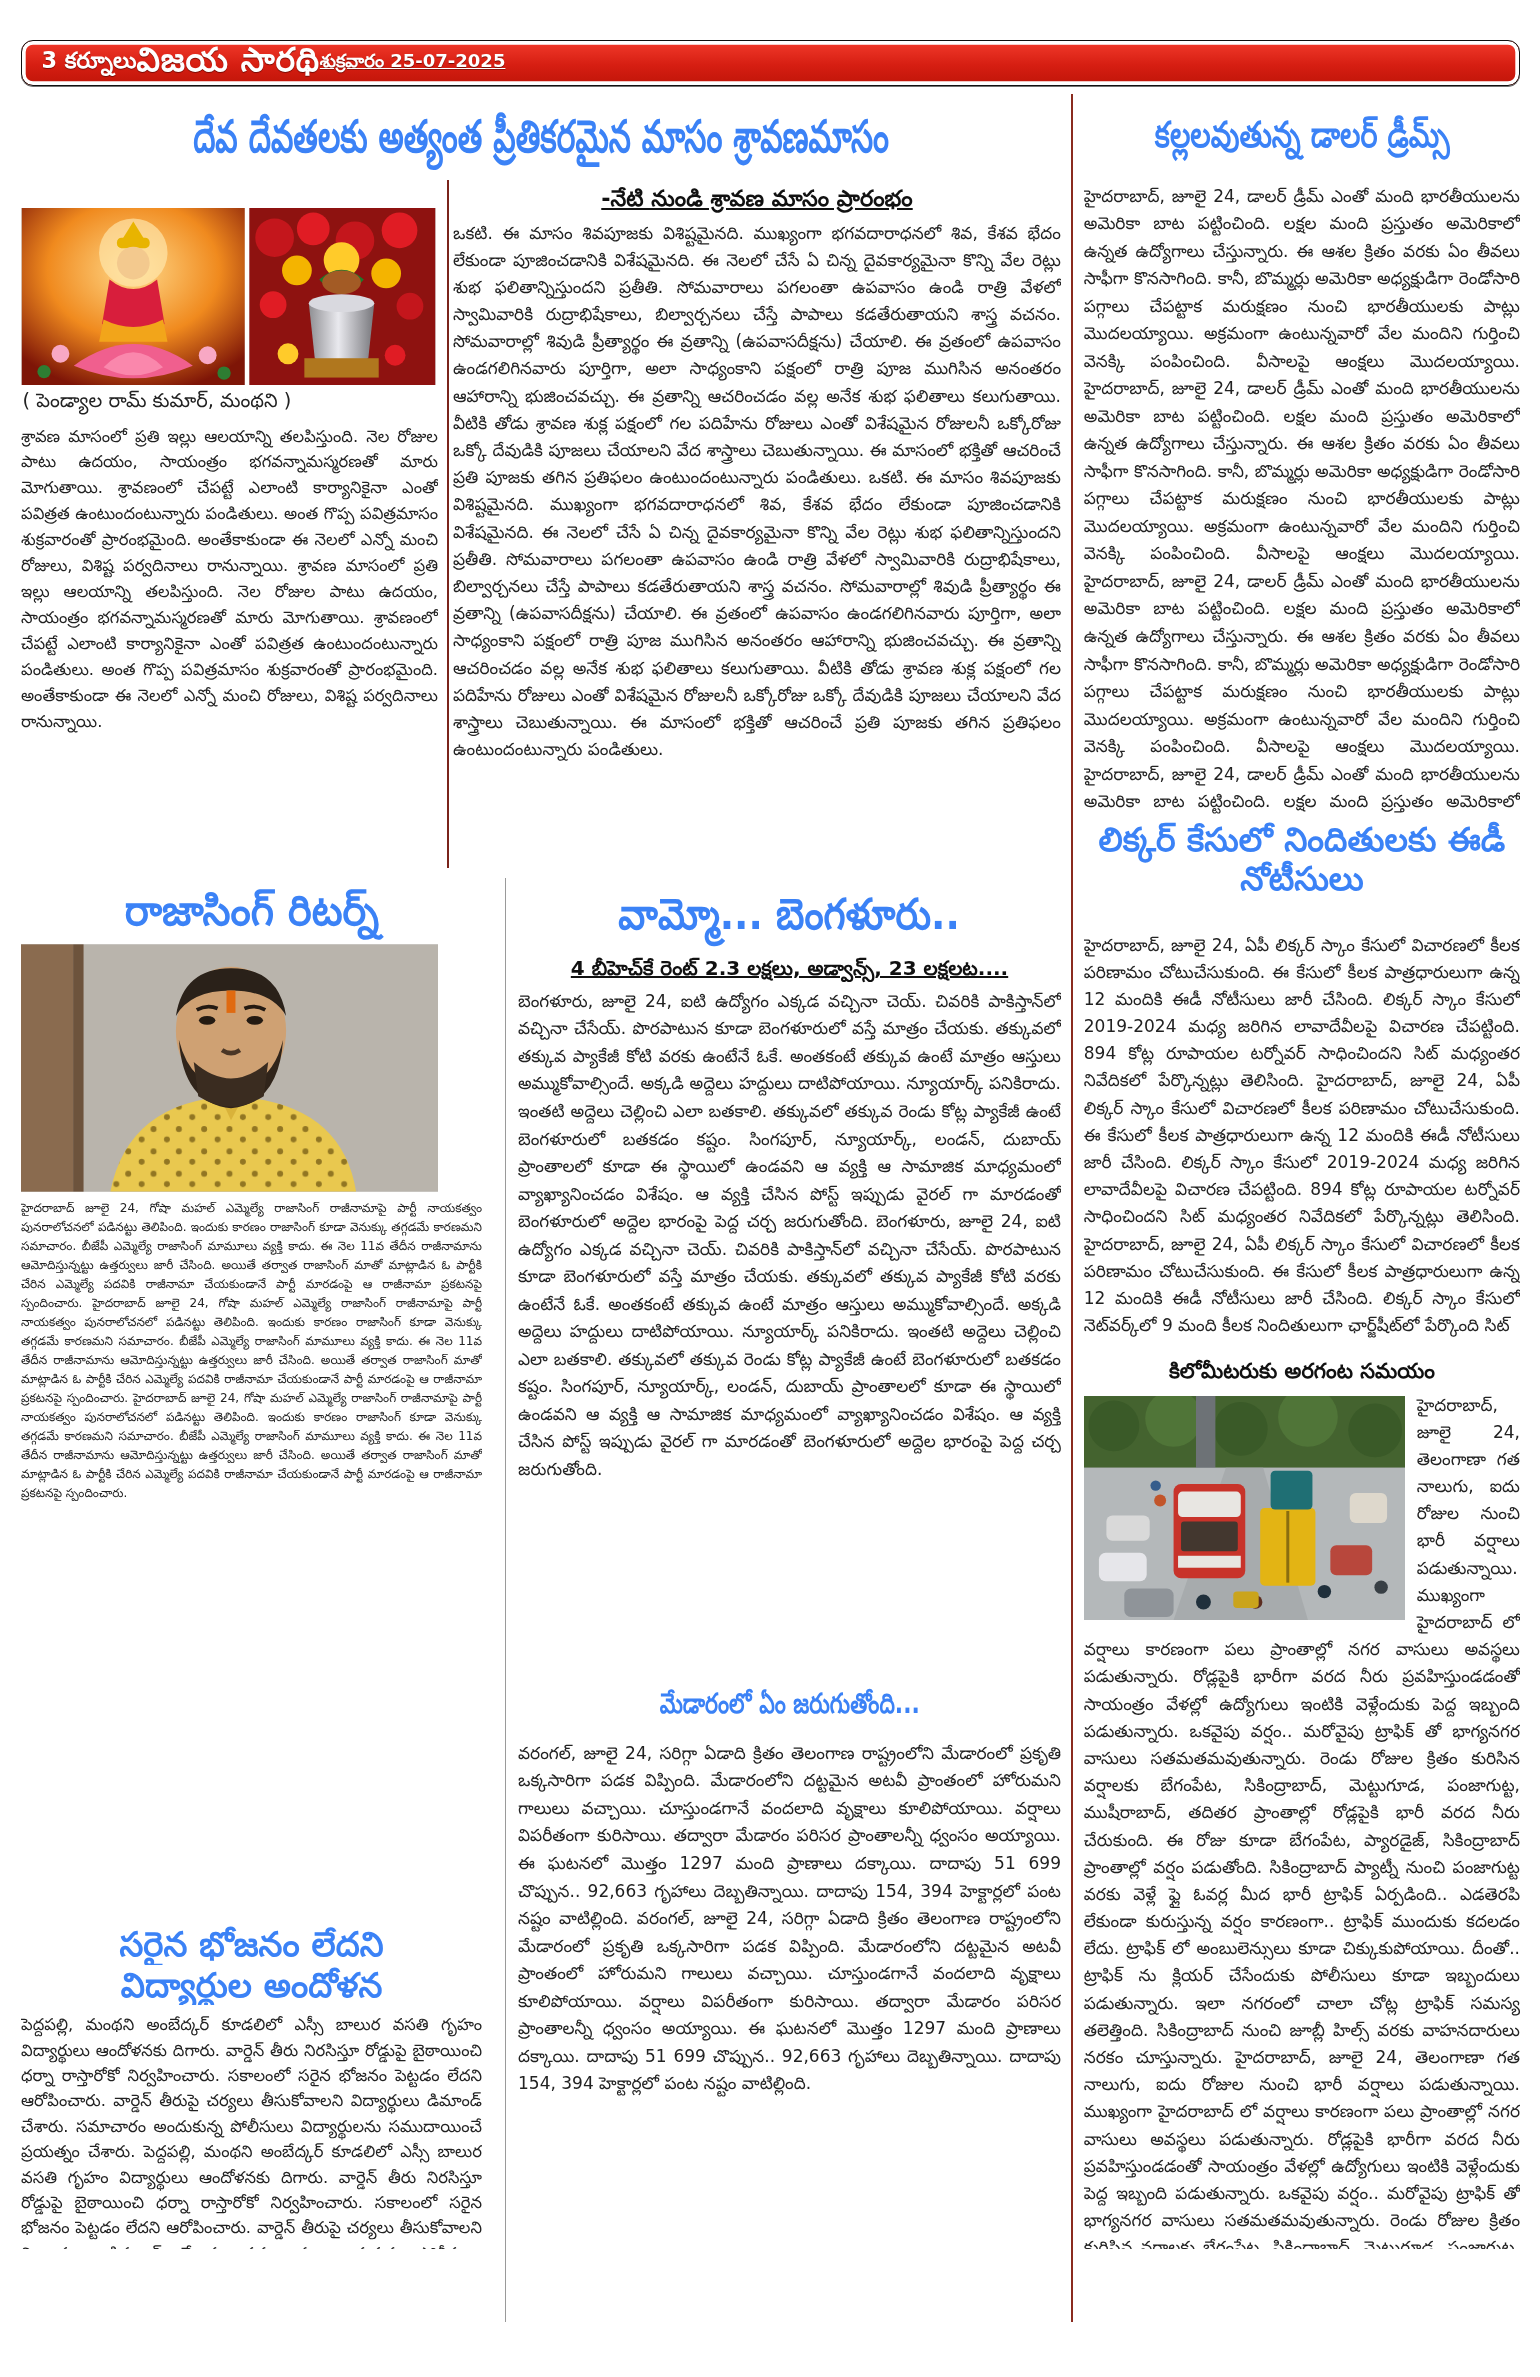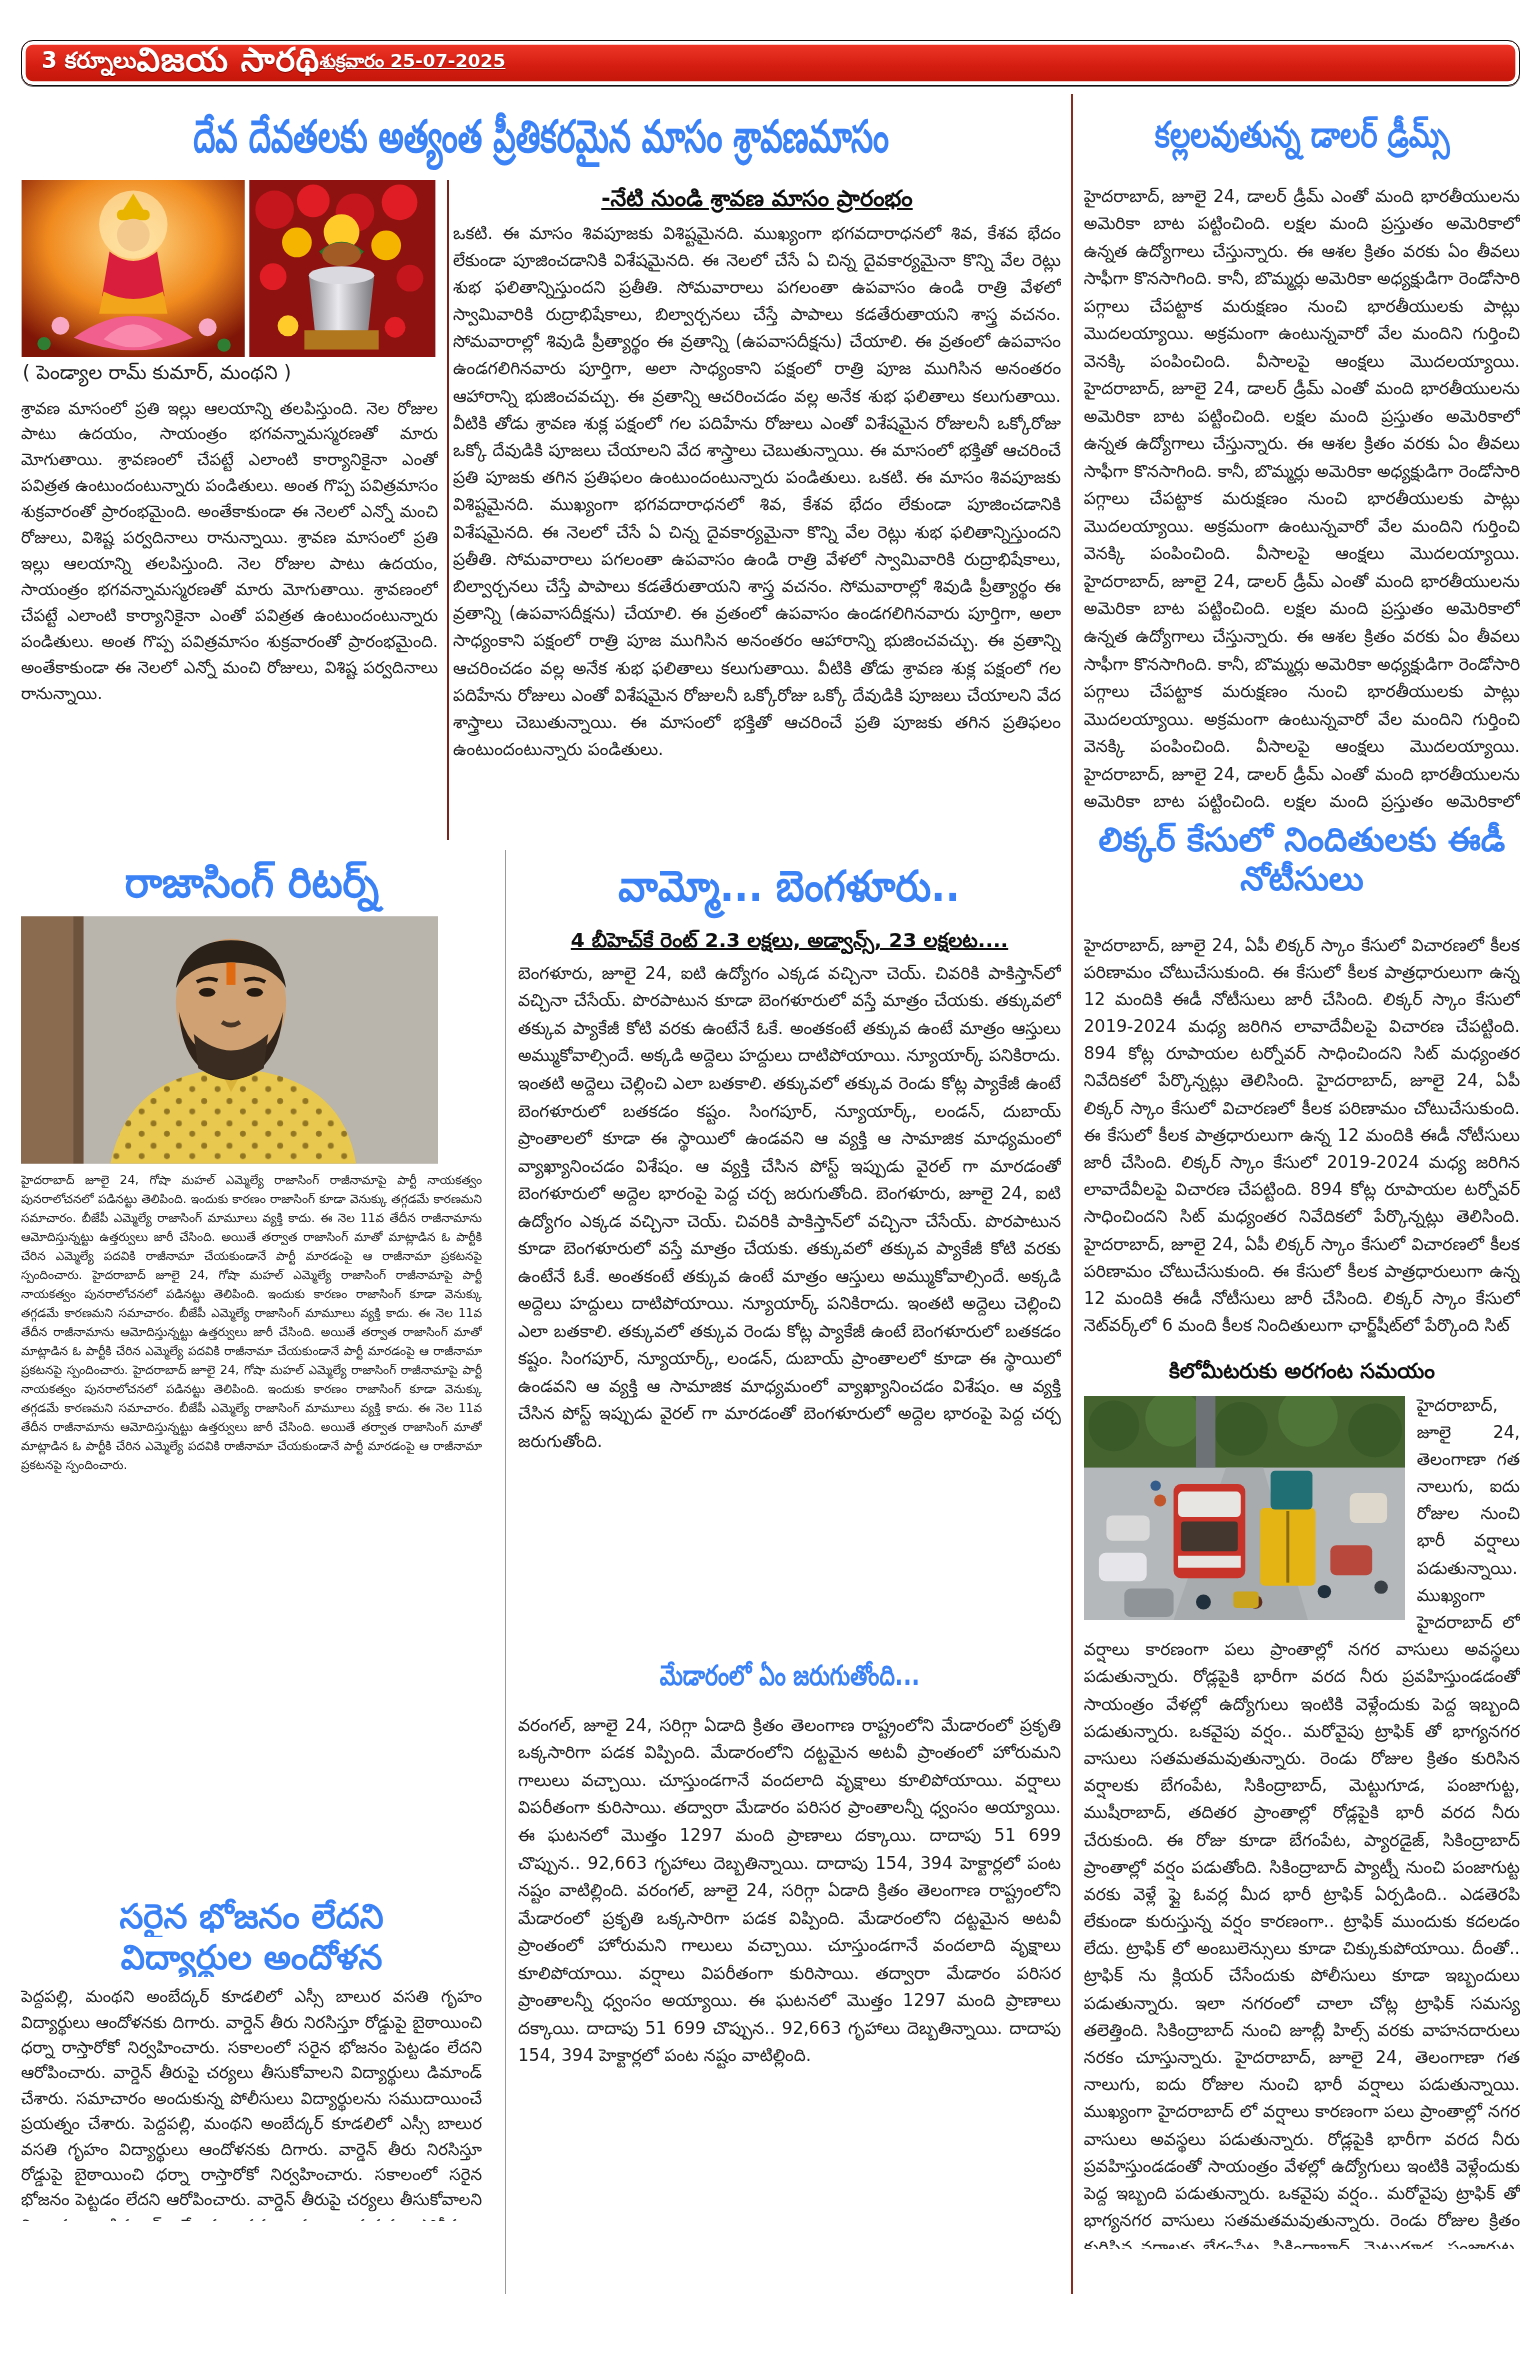--- a/index.html
+++ b/index.html
@@ -22,21 +22,21 @@
   .headline{font-weight:bold;color:#3b82f6;text-align:center;overflow:hidden;}
   .fit{white-space:nowrap;display:inline-block;transform-origin:center;}
   .kicker{font-weight:bold;text-decoration:underline;text-align:center;color:#111;}
   .body-txt{text-align:justify;color:#222;overflow:hidden;}
   .rule-l{border-left:2.2px solid #7a241b;}
   figure{margin:0;}
   .caption{font-size:19.4px;color:#222;padding:4.5px 1.5px;}
   
   .sh-head{height:86px;line-height:86px;font-size:45px;}
   .sh-body{display:flex;}
-  .sh-left{width:417px;flex:0 0 auto;}
+  .sh-left{width:417px;flex:0 0 auto;margin-top:28px;}
   .sh-right{flex:1;margin-left:9px;padding-left:4px;min-width:0;}
   .sh-kicker{font-size:22.4px;height:40px;line-height:37px;}
   .sh-wide{height:616px;font-size:17px;line-height:1.60;}
   .sh-colbody{height:444px;font-size:16.4px;line-height:1.58;margin-top:3px;}
   .row2{display:flex;margin-top:10.4px;}
   .colL{width:461px;flex:0 0 auto;padding-right:23px;border-right:1.5px solid #9a9a9a;}
   .colM{flex:1;padding-left:12px;min-width:0;}
   .rs-head{height:66px;line-height:66px;font-size:42px;}
   .rs-body{height:725px;font-size:12px;line-height:1.58;margin-top:7.5px;}
   .st-head{font-size:34px;line-height:1.18;}
@@ -208,21 +208,21 @@
       <div>
         <div class="headline dl-head">
           <span class="fit" style="transform:scaleX(.80)">కల్లలవుతున్న డాలర్ డ్రీమ్స్</span>
         </div>
         <div class="body-txt dl-body">హైదరాబాద్, జూలై 24, డాలర్ డ్రీమ్ ఎంతో మంది భారతీయులను అమెరికా బాట పట్టించింది. లక్షల మంది ప్రస్తుతం అమెరికాలో ఉన్నత ఉద్యోగాలు చేస్తున్నారు. ఈ ఆశల క్రితం వరకు ఏం తీవలు సాఫీగా కొనసాగింది. కానీ, బొమ్మర్లు అమెరికా అధ్యక్షుడిగా రెండోసారి పగ్గాలు చేపట్టాక మరుక్షణం నుంచి భారతీయులకు పాట్లు మొదలయ్యాయి. అక్రమంగా ఉంటున్నవారో వేల మందిని గుర్తించి వెనక్కి పంపించింది. వీసాలపై ఆంక్షలు మొదలయ్యాయి. హైదరాబాద్, జూలై 24, డాలర్ డ్రీమ్ ఎంతో మంది భారతీయులను అమెరికా బాట పట్టించింది. లక్షల మంది ప్రస్తుతం అమెరికాలో ఉన్నత ఉద్యోగాలు చేస్తున్నారు. ఈ ఆశల క్రితం వరకు ఏం తీవలు సాఫీగా కొనసాగింది. కానీ, బొమ్మర్లు అమెరికా అధ్యక్షుడిగా రెండోసారి పగ్గాలు చేపట్టాక మరుక్షణం నుంచి భారతీయులకు పాట్లు మొదలయ్యాయి. అక్రమంగా ఉంటున్నవారో వేల మందిని గుర్తించి వెనక్కి పంపించింది. వీసాలపై ఆంక్షలు మొదలయ్యాయి. హైదరాబాద్, జూలై 24, డాలర్ డ్రీమ్ ఎంతో మంది భారతీయులను అమెరికా బాట పట్టించింది. లక్షల మంది ప్రస్తుతం అమెరికాలో ఉన్నత ఉద్యోగాలు చేస్తున్నారు. ఈ ఆశల క్రితం వరకు ఏం తీవలు సాఫీగా కొనసాగింది. కానీ, బొమ్మర్లు అమెరికా అధ్యక్షుడిగా రెండోసారి పగ్గాలు చేపట్టాక మరుక్షణం నుంచి భారతీయులకు పాట్లు మొదలయ్యాయి. అక్రమంగా ఉంటున్నవారో వేల మందిని గుర్తించి వెనక్కి పంపించింది. వీసాలపై ఆంక్షలు మొదలయ్యాయి. హైదరాబాద్, జూలై 24, డాలర్ డ్రీమ్ ఎంతో మంది భారతీయులను అమెరికా బాట పట్టించింది. లక్షల మంది ప్రస్తుతం అమెరికాలో ఉన్నత ఉద్యోగాలు చేస్తున్నారు. ఈ ఆశల క్రితం వరకు ఏం తీవలు సాఫీగా కొనసాగింది. కానీ, బొమ్మర్లు అమెరికా అధ్యక్షుడిగా రెండోసారి పగ్గాలు చేపట్టాక మరుక్షణం నుంచి భారతీయులకు పాట్లు మొదలయ్యాయి. అక్రమంగా ఉంటున్నవారో వేల మందిని గుర్తించి వెనక్కి పంపించింది. వీసాలపై ఆంక్షలు మొదలయ్యాయి.</div>
       </div>
 
       <div>
         <div class="headline lq-head">లిక్కర్ కేసులో నిందితులకు ఈడీ నోటీసులు</div>
         <div class="body-txt lq-body">హైదరాబాద్, జూలై 24, ఏపీ లిక్కర్ స్కాం కేసులో విచారణలో కీలక పరిణామం చోటుచేసుకుంది. ఈ కేసులో కీలక పాత్రధారులుగా ఉన్న 12 మందికి ఈడీ నోటీసులు జారీ చేసింది. లిక్కర్ స్కాం కేసులో 2019-2024 మధ్య జరిగిన లావాదేవీలపై విచారణ చేపట్టింది. 894 కోట్ల రూపాయల టర్నోవర్ సాధించిందని సిట్ మధ్యంతర నివేదికలో పేర్కొన్నట్లు తెలిసింది. హైదరాబాద్, జూలై 24, ఏపీ లిక్కర్ స్కాం కేసులో విచారణలో కీలక పరిణామం చోటుచేసుకుంది. ఈ కేసులో కీలక పాత్రధారులుగా ఉన్న 12 మందికి ఈడీ నోటీసులు జారీ చేసింది. లిక్కర్ స్కాం కేసులో 2019-2024 మధ్య జరిగిన లావాదేవీలపై విచారణ చేపట్టింది. 894 కోట్ల రూపాయల టర్నోవర్ సాధించిందని సిట్ మధ్యంతర నివేదికలో పేర్కొన్నట్లు తెలిసింది. హైదరాబాద్, జూలై 24, ఏపీ లిక్కర్ స్కాం కేసులో విచారణలో కీలక పరిణామం చోటుచేసుకుంది. ఈ కేసులో కీలక పాత్రధారులుగా ఉన్న 12 మందికి ఈడీ నోటీసులు జారీ చేసింది. లిక్కర్ స్కాం కేసులో 2019-2024 మధ్య జరిగిన లావాదేవీలపై విచారణ చేపట్టింది. 894 కోట్ల రూపాయల టర్నోవర్ సాధించిందని సిట్ మధ్యంతర నివేదికలో పేర్కొన్నట్లు తెలిసింది.</div>
-        <div class="lq-close">నెట్‌వర్క్‌లో 6 మంది కీలక నిందితులుగా ఛార్జ్‌షీట్‌లో పేర్కొంది సిట్</div>
+        <div class="lq-close">నెట్‌వర్క్‌లో 9 మంది కీలక నిందితులుగా ఛార్జ్‌షీట్‌లో పేర్కొంది సిట్</div>
       </div>
 
       <div>
         <div class="tr-sub">కిలోమీటరుకు అరగంట సమయం</div>
         <div class="body-txt tr-body">
           <svg class="tr-photo photo-frame" width="321" height="224" viewBox="0 0 430 300">
             <rect width="430" height="300" fill="#9aa0a2"></rect>
 
             <rect x="0" y="0" width="430" height="96" fill="#44632f"></rect>
             <circle cx="40" cy="40" r="34" fill="#3a5a28"></circle>

